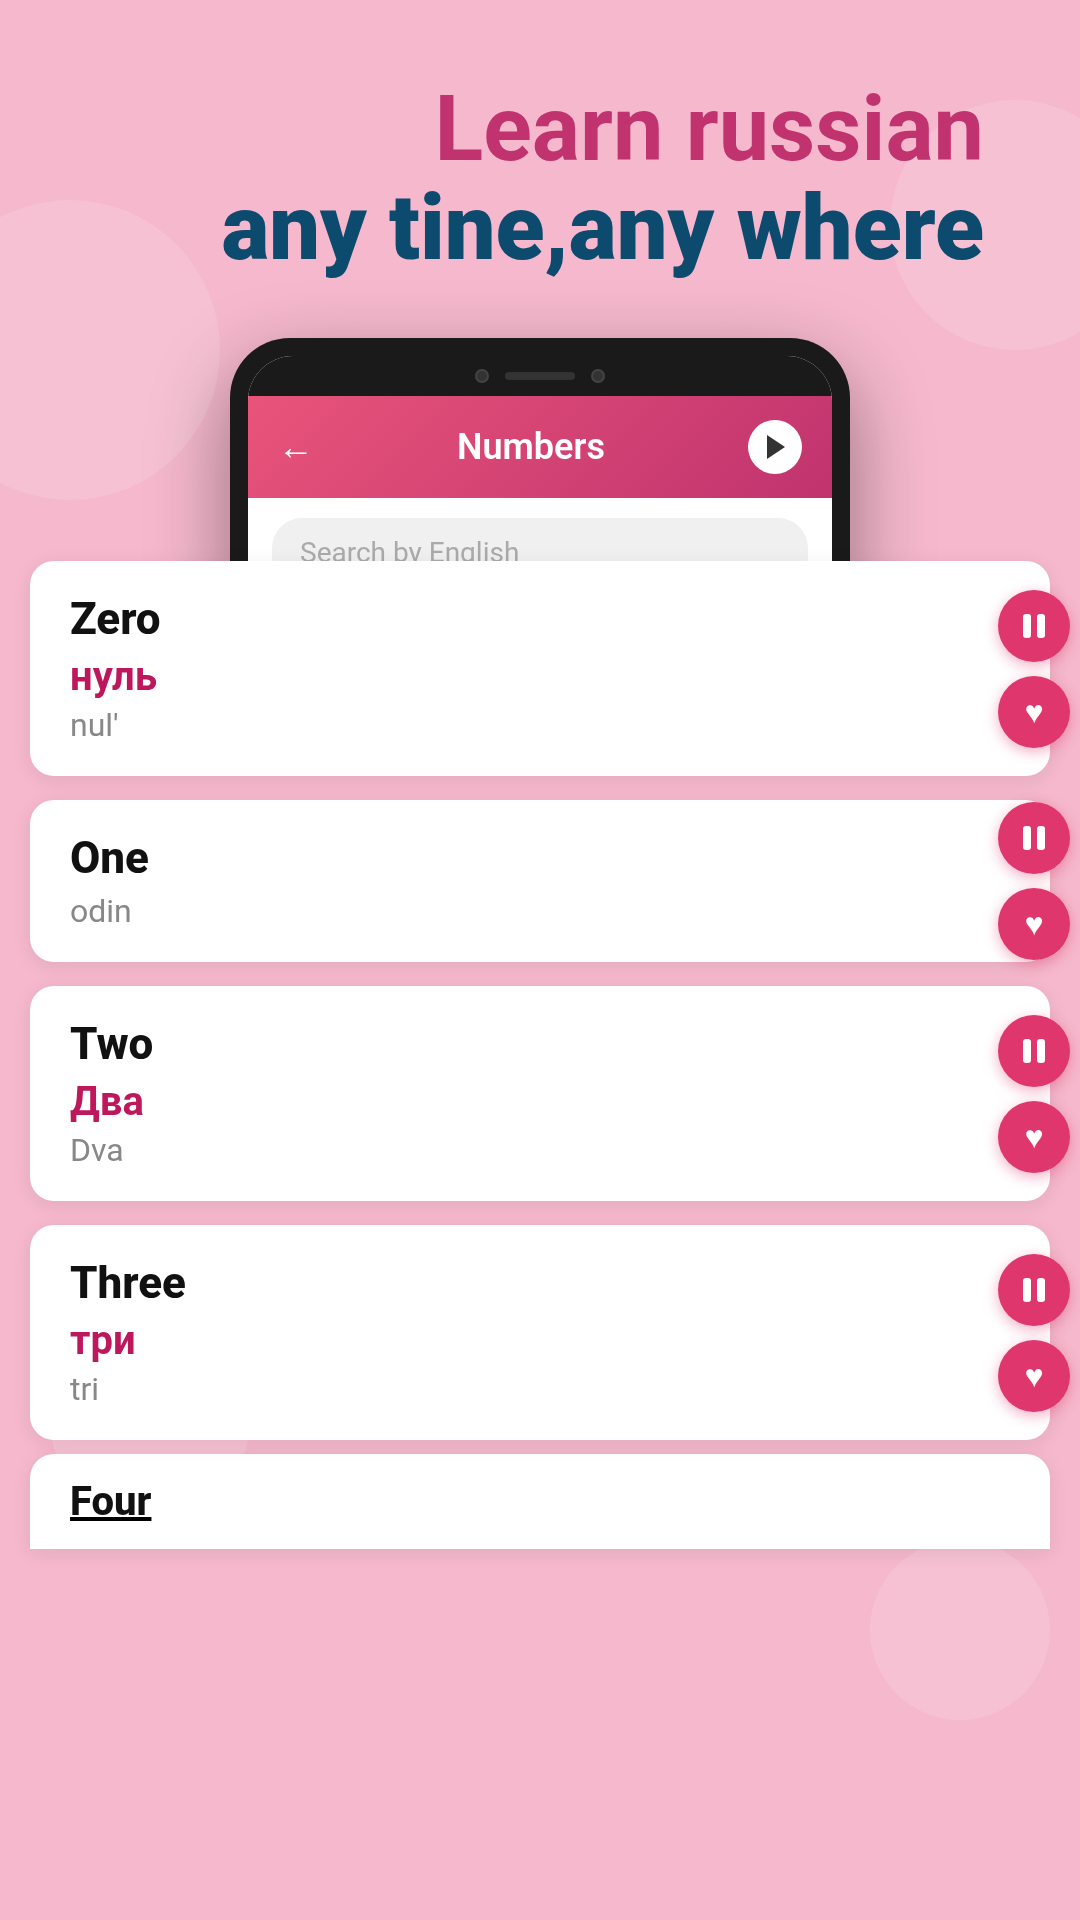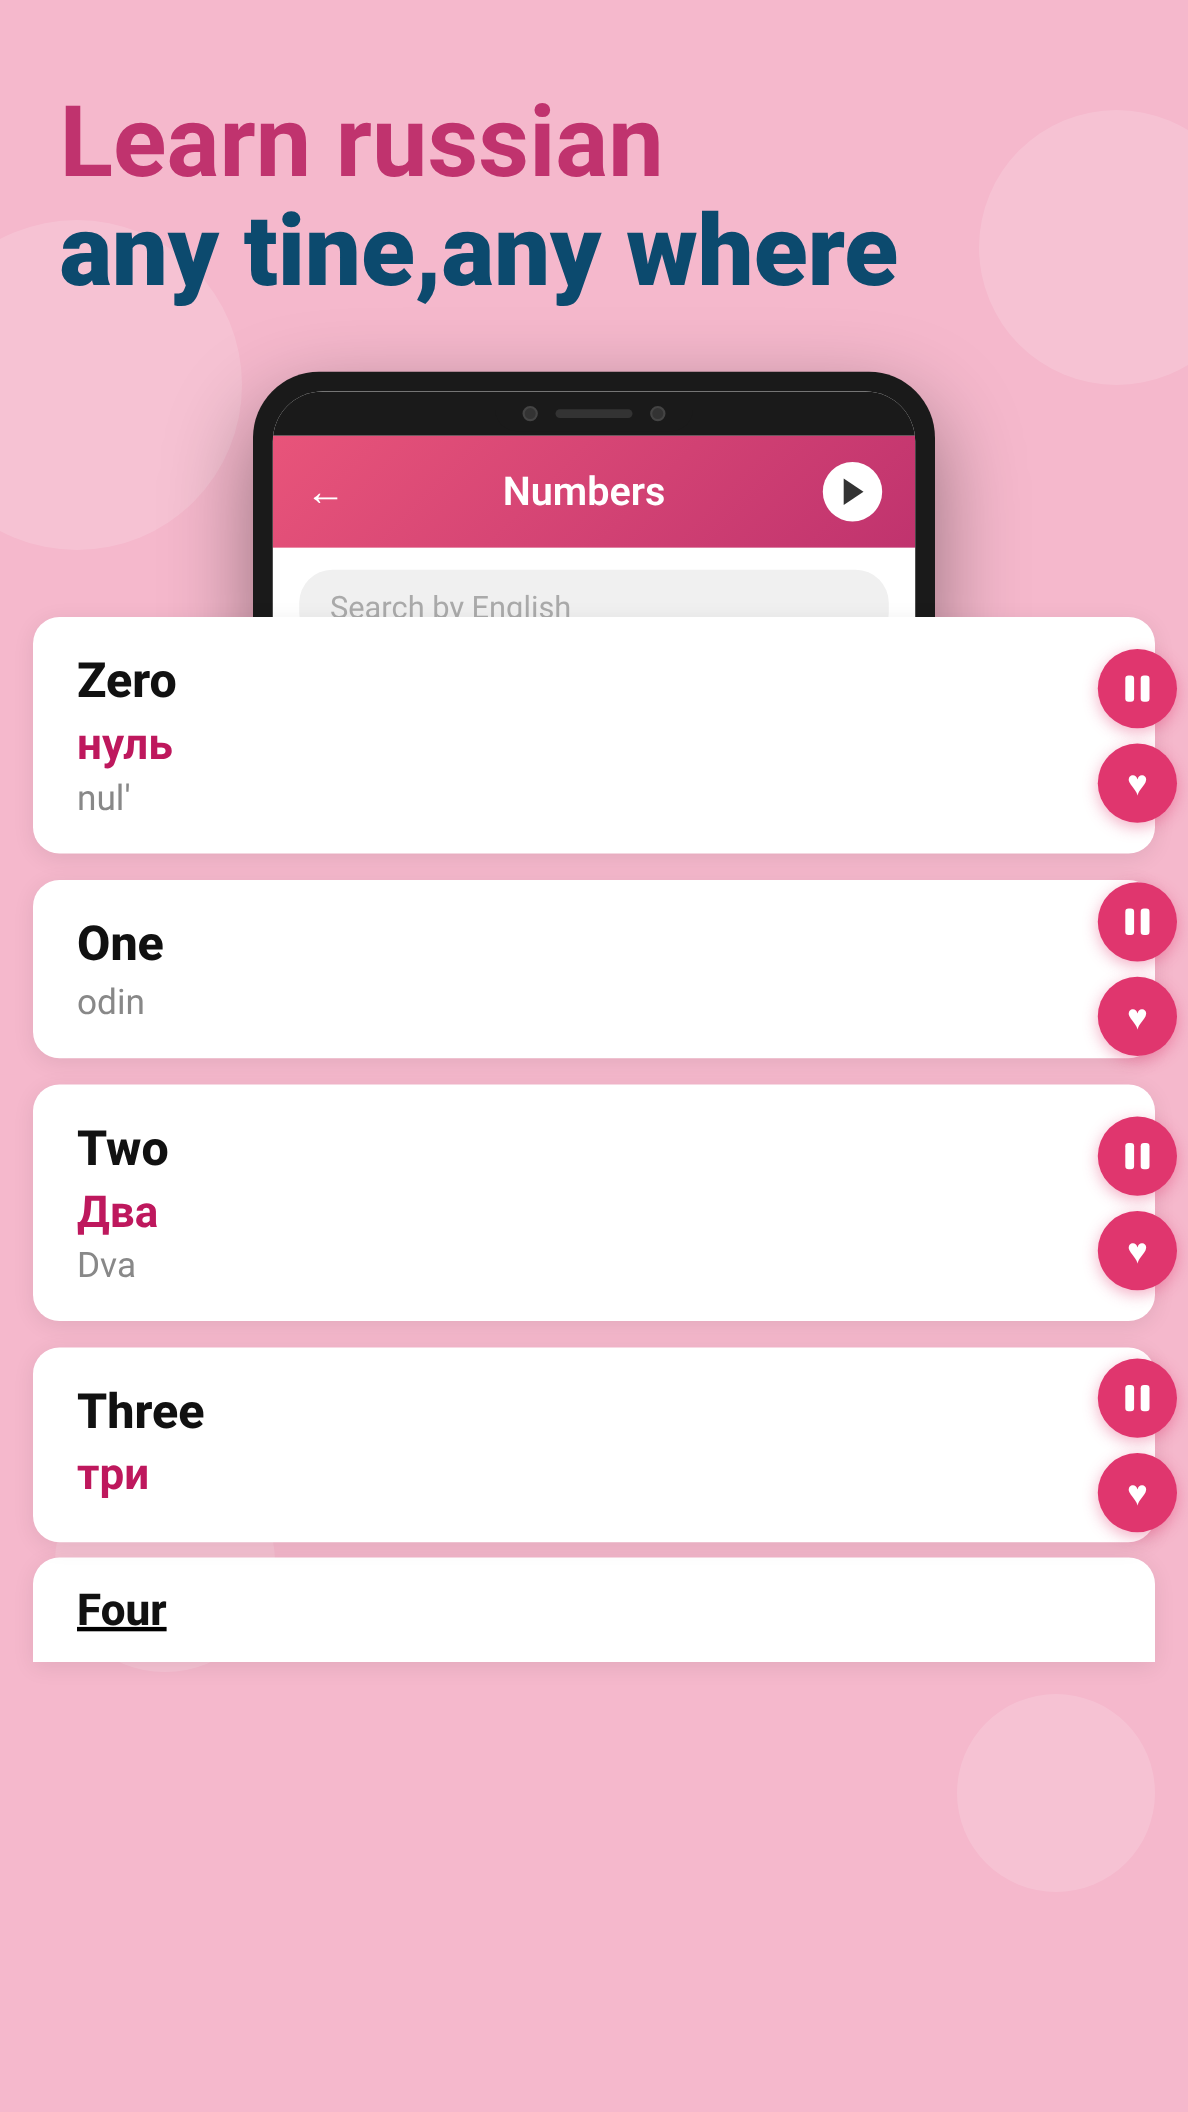--- a/index.html
+++ b/index.html
@@ -20,22 +20,22 @@
       border-radius: 50%;
       background: rgba(255,255,255,0.15);
     }
     .bg-circle-1 { width: 300px; height: 300px; top: 200px; left: -80px; }
     .bg-circle-2 { width: 250px; height: 250px; top: 100px; right: -60px; }
     .bg-circle-3 { width: 200px; height: 200px; bottom: 400px; left: 50px; }
     .bg-circle-4 { width: 180px; height: 180px; bottom: 200px; right: 30px; }
 
     
     .hero-text {
-      text-align: left;
-      padding: 80px 54px 40px;
+      text-align: right;
+      padding: 80px 96px 40px;
       position: relative;
       z-index: 2;
     }
     .hero-text .line1 {
       font-size: 90px;
       font-weight: 700;
       color: #c0336e;
       line-height: 1.1;
     }
     .hero-text .line2 {
@@ -327,20 +327,21 @@
       </div>
       <div class="action-btn">
         <span class="heart-icon">♥</span>
       </div>
     </div>
   </div>
 
   <div class="word-card">
     <div class="word-english">Three</div>
     <div class="word-russian">три</div>
+    <div class="word-transliteration">tri</div>
     <div class="card-actions">
       <div class="action-btn">
         <div class="pause-icon">
           <div class="pause-bar"></div>
           <div class="pause-bar"></div>
         </div>
       </div>
       <div class="action-btn">
         <span class="heart-icon">♥</span>
       </div>

